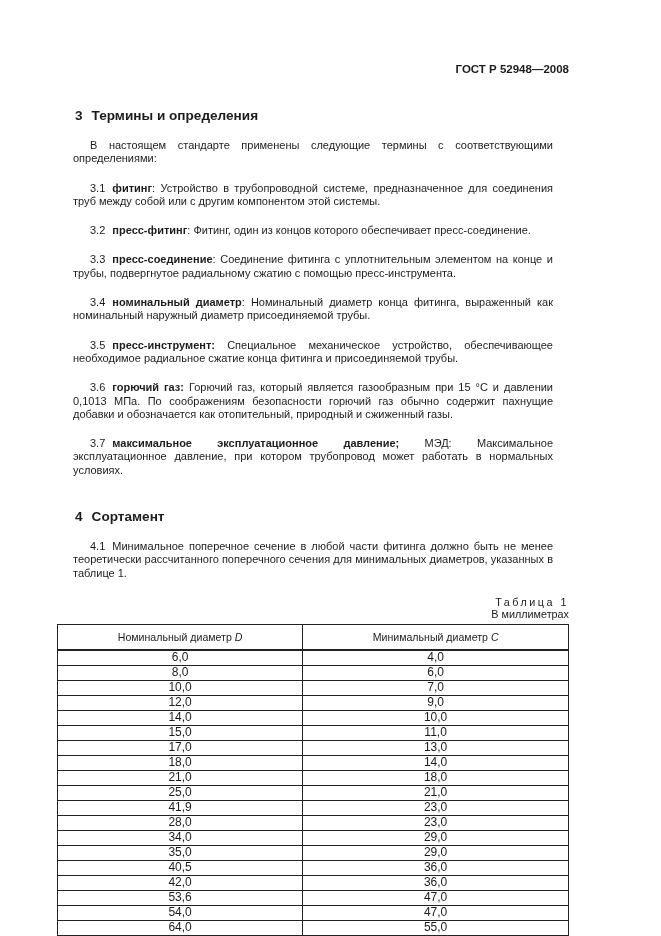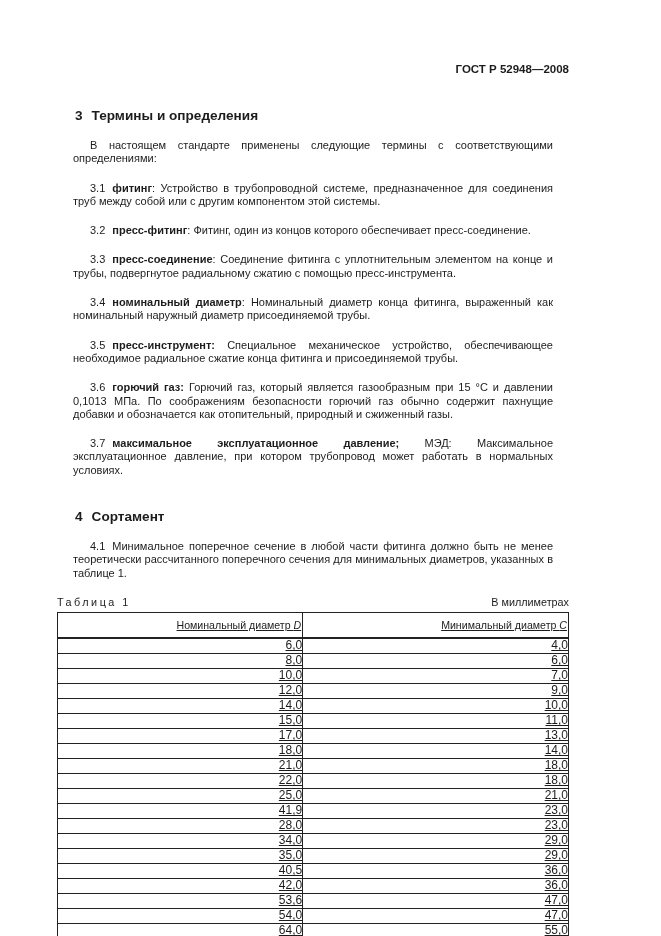--- a/index.html
+++ b/index.html
@@ -35,32 +35,32 @@
     margin: 16px;
   }
   .num { margin-right: 7px; }
   .term { font-weight: bold; }
   .table-caption-row {
     display: flex;
     justify-content: space-between;
     align-items: flex-end;
     margin: 11px 0 4px 0;
     font-size: 10.8px;
+    flex-direction: column;
   }
   .tcap { letter-spacing: 2.5px; }
   table {
     border-collapse: collapse;
     width: 100%;
     table-layout: fixed;
   }
   th, td {
     border: 1px solid #222222;
-    text-align: right;
+    text-align: center;
     font-weight: normal;
-    text-decoration: underline;
   }
   th {
     font-size: 10.6px;
     height: 22px;
     border-bottom: 2px solid #222222;
   }
   th:first-child, td:first-child { width: 47.4%; }
   td {
     font-size: 12px;
     line-height: 12.9px;
@@ -142,24 +142,20 @@
         </tr>
         <tr>
           <td>18,0</td>
           <td>14,0</td>
         </tr>
         <tr>
           <td>21,0</td>
           <td>18,0</td>
         </tr>
         <tr>
-          <td>22,0</td>
-          <td>18,0</td>
-        </tr>
-        <tr>
           <td>25,0</td>
           <td>21,0</td>
         </tr>
         <tr>
           <td>41,9</td>
           <td>23,0</td>
         </tr>
         <tr>
           <td>28,0</td>
           <td>23,0</td>

